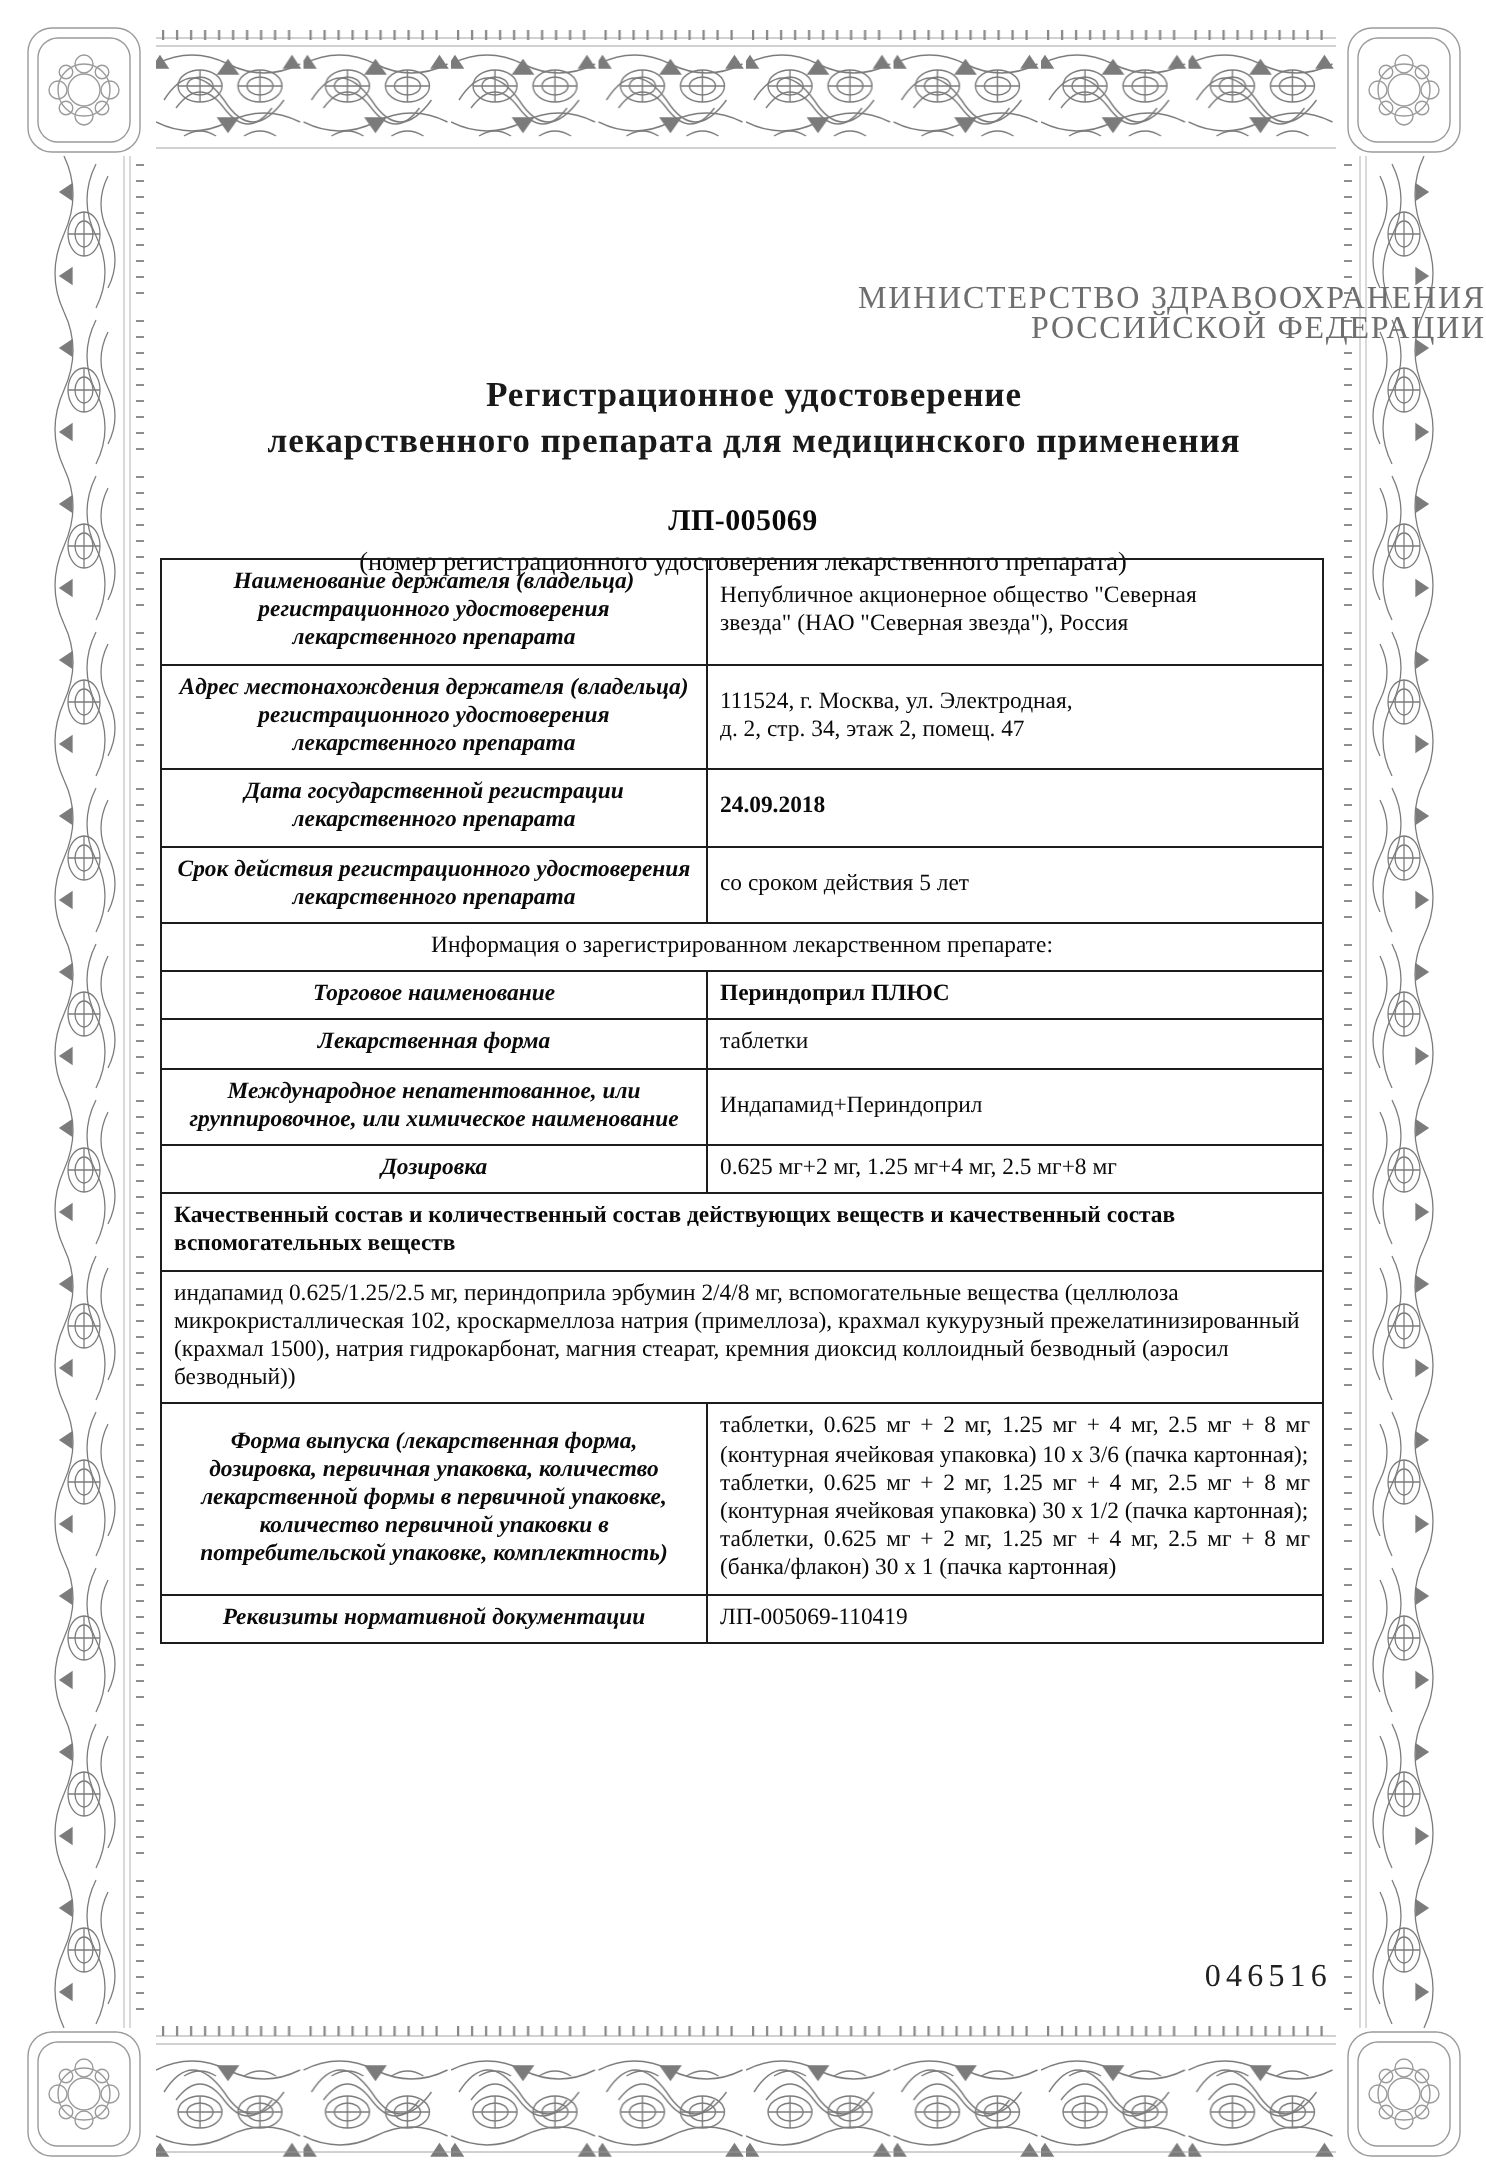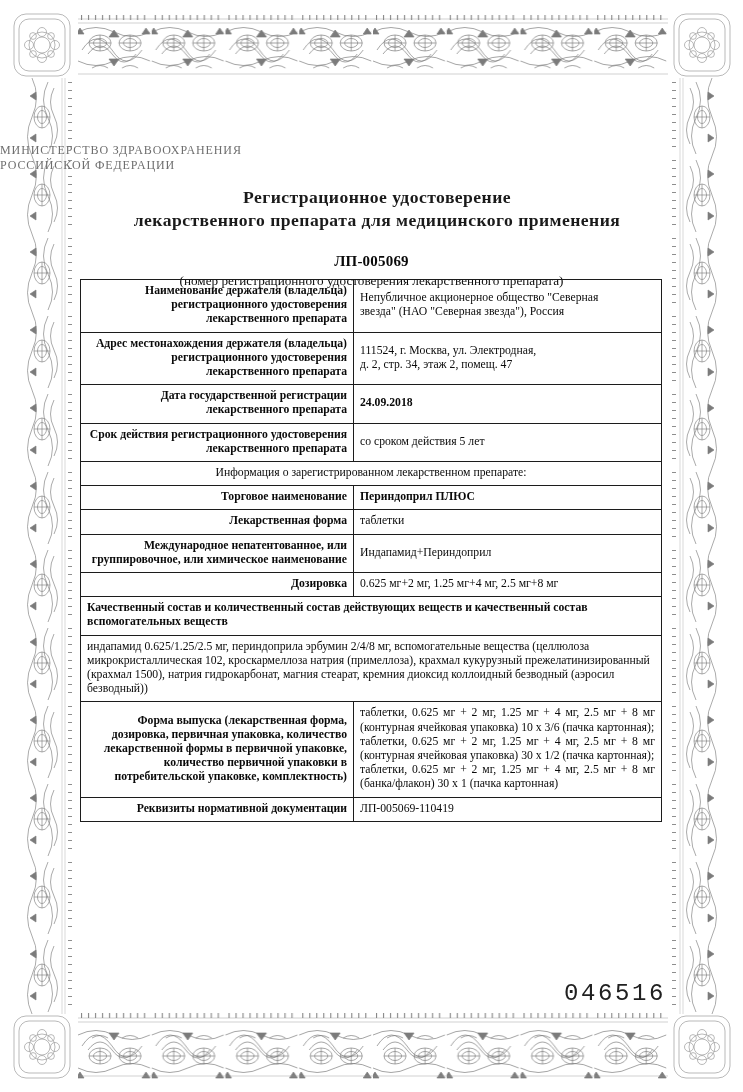--- a/index.html
+++ b/index.html
@@ -55,22 +55,22 @@
     position: absolute;
     left: 0; top: 0;
     width: 743px;
     z-index: 3;
   }
 
   .ministry {
     position: absolute;
     left: 0; top: 143px;
     width: 743px;
-    text-align: left;
-    font-size: 12px;
+    text-align: right;
+    font-size: 16px;
     line-height: 14.5px;
     letter-spacing: 0.9px;
     color: #6e6e6e;
     font-family: "Liberation Serif", "DejaVu Serif", serif;
   }
 
   .title-block {
     position: absolute;
     left: 0; top: 186px;
     width: 743px;
@@ -108,21 +108,22 @@
   table.reg-table td {
     border: 1.15px solid #1c1c1c;
     padding: 4px 6px 5px 6px;
     vertical-align: middle;
     font-size: 11.7px;
     line-height: 14.2px;
   }
   td.lbl {
     width: 273px;
     font-weight: bold;
-    text-align: right;
+    text-align: center;
+    font-style: italic;
   }
   td.val {
   }
   td.val-bold { font-weight: bold; }
   td.full-center {
     text-align: center;
     font-weight: normal;
     padding-top: 3px;
     padding-bottom: 3px;
   }
@@ -150,22 +151,22 @@
     font-weight: normal;
     padding-left: 8px;
   }
   .val-sub { display: block; }
 
   .serial {
     position: absolute;
     left: 0; top: 980px;
     width: 666px;
     text-align: right;
-    font-family: Liberation Mono, monospace;
-    font-size: 24px;
+    font-family: Liberation Serif, serif;
+    font-size: 16px;
     letter-spacing: 2.6px;
     color: #202020;
   }
 </style>
 </head>
 <body>
 
 <div class="security-frame">
 
   <svg class="guilloche-band band-top" viewBox="0 0 590 72" preserveAspectRatio="none">

